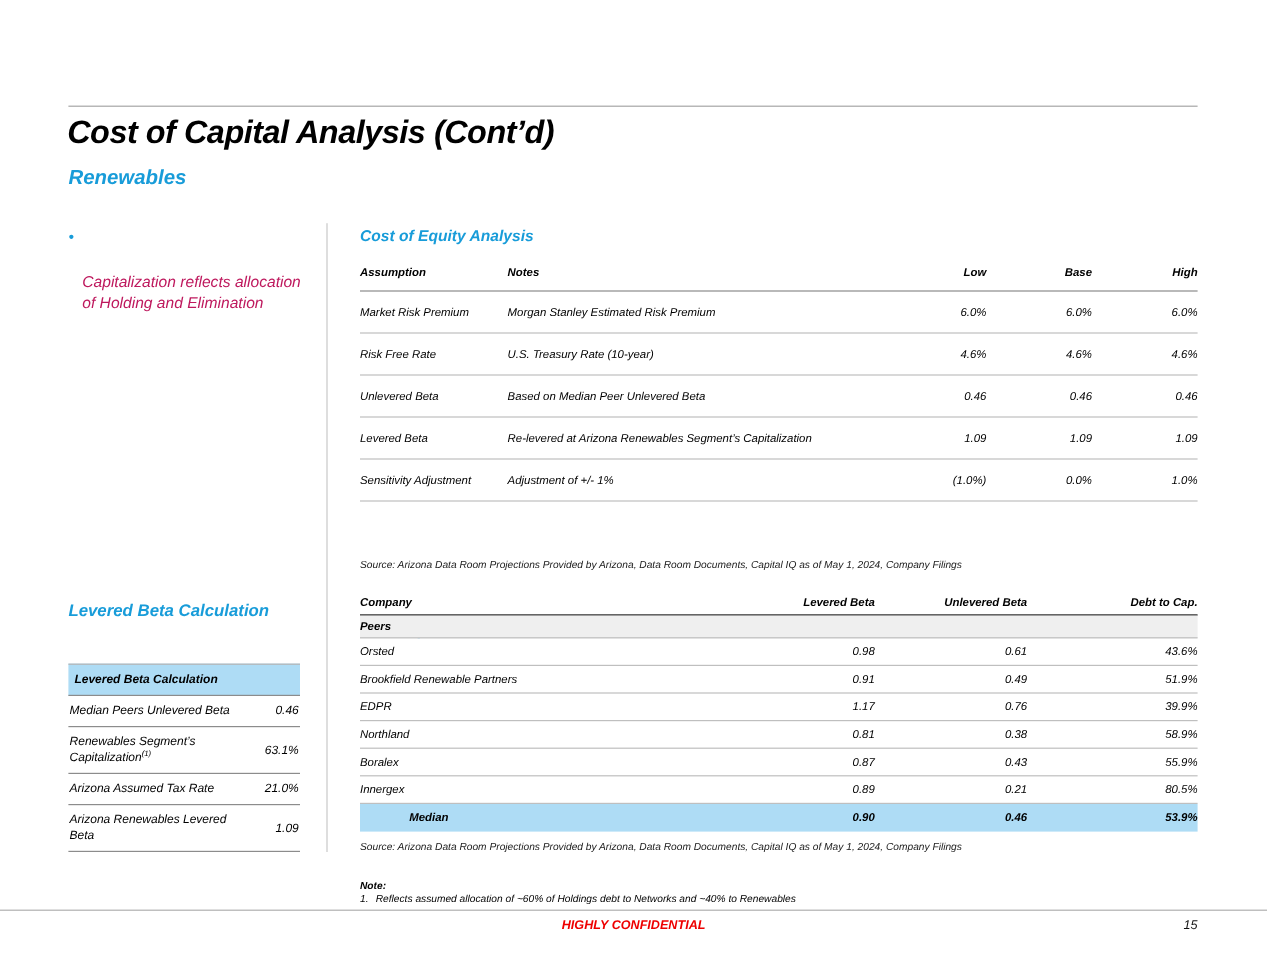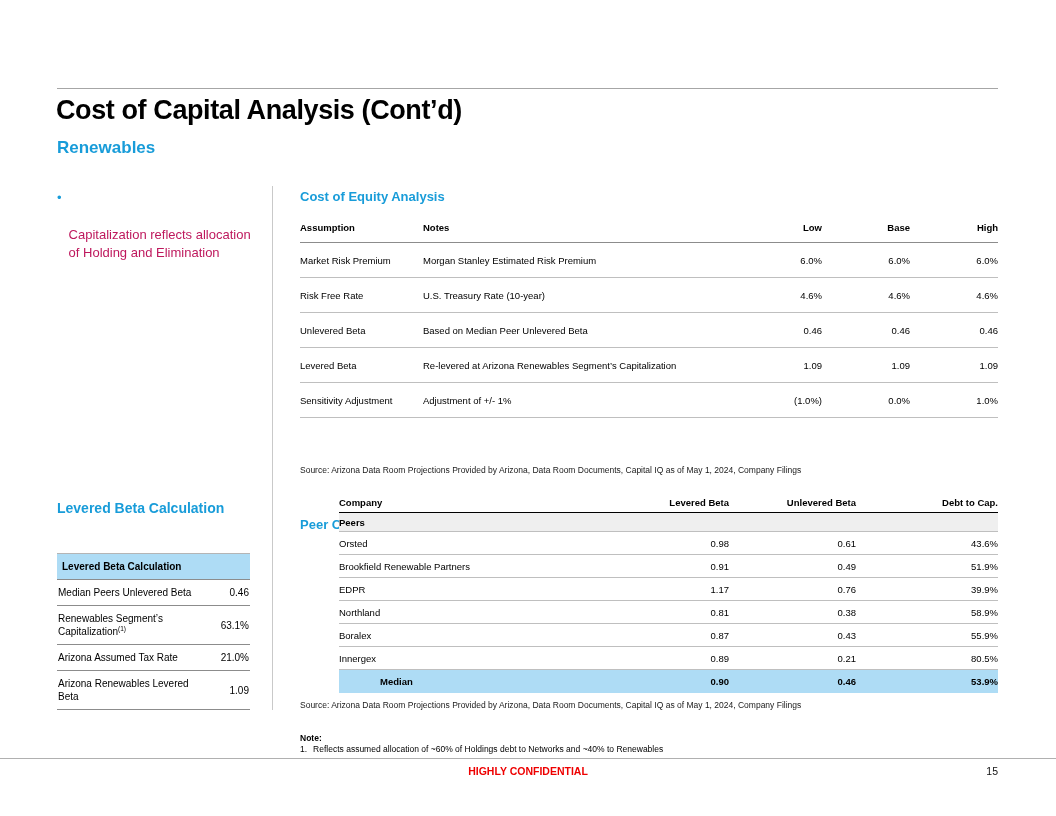--- a/index.html
+++ b/index.html
@@ -1,18 +1,18 @@
 <!DOCTYPE html>
 <html><head>
 <meta charset="utf-8">
 <style>
   * { margin:0; padding:0; box-sizing:border-box; }
   html,body { background:#fff; }
   body { font-family:"Liberation Sans", sans-serif; color:#000; }
-  .slide { position:relative; width:1056px; height:812px; background:#fff; overflow:hidden; }
+  .slide { position:relative; width:1056px; height:812px; background:#fff; overflow:hidden;font-style:italic; }
 
   .top-rule { position:absolute; left:57px; right:58px; top:88px; border-top:1px solid #a6a6a6; }
   .title { position:absolute; left:56px; top:95px; font-size:27px; font-weight:700; letter-spacing:-0.4px; white-space:nowrap; }
   .subtitle { position:absolute; left:57px; top:138px; font-size:17px; font-weight:700; color:#189cd9; }
 
   .bullet-block { position:absolute; left:57px; top:189px; width:195px; display:flex; }
   .bullet-dot { color:#189cd9; font-size:13px; line-height:18px; margin-right:7px; }
   .bullet-text { font-size:13px; line-height:18px; color:#be185d;margin-top:37px; }
 
   .v-divider { position:absolute; left:272px; top:186px; width:1px; height:524px; background:#c9c9c9; }
@@ -30,21 +30,21 @@
   .coe-row { height:35px; border-bottom:1px solid #bfbfbf; }
   .coe-row.highlight { background:#aedcf5; font-weight:700; border-bottom:none; height:34px; }
   .num { text-align:right; }
 
   .source-line { position:absolute; left:300px; font-size:8.5px; color:#1a1a1a; white-space:nowrap; }
   .coe-source { top:465px; }
   .peer-source { top:700px; }
 
   
   .peer-table { position:absolute; left:300px; top:497px; width:698px; font-size:9.5px; }
-  .peer-grid { display:grid; grid-template-columns:1fr 128px 127px 142px; align-items:center;margin-left:39px; }
+  .peer-grid { display:grid; grid-template-columns:1fr 128px 127px 142px; align-items:center; }
   .peer-head { height:16px; font-weight:700; border-bottom:1.5px solid #000; align-items:start; }
   .peer-band { height:19px; background:#efefef; font-weight:700; border-bottom:1px solid #bfbfbf; }
   .peer-row { height:23px; border-bottom:1px solid #bfbfbf; }
   .peer-row.highlight { background:#aedcf5; font-weight:700; border-bottom:none;padding-left:41px; }
 
   
   .lbc-table { position:absolute; left:57px; top:553px; width:193px; font-size:10px; }
   .lbc-header { background:#aedcf5; font-weight:700; padding:7px 5px; border-top:1px solid #b5b5b5; border-bottom:1px solid #8c8c8c; }
   .lbc-row { display:flex; justify-content:space-between; align-items:center; padding:6px 1px; border-bottom:1px solid #8c8c8c; }
   .lbc-label { max-width:135px; line-height:1.3; }

